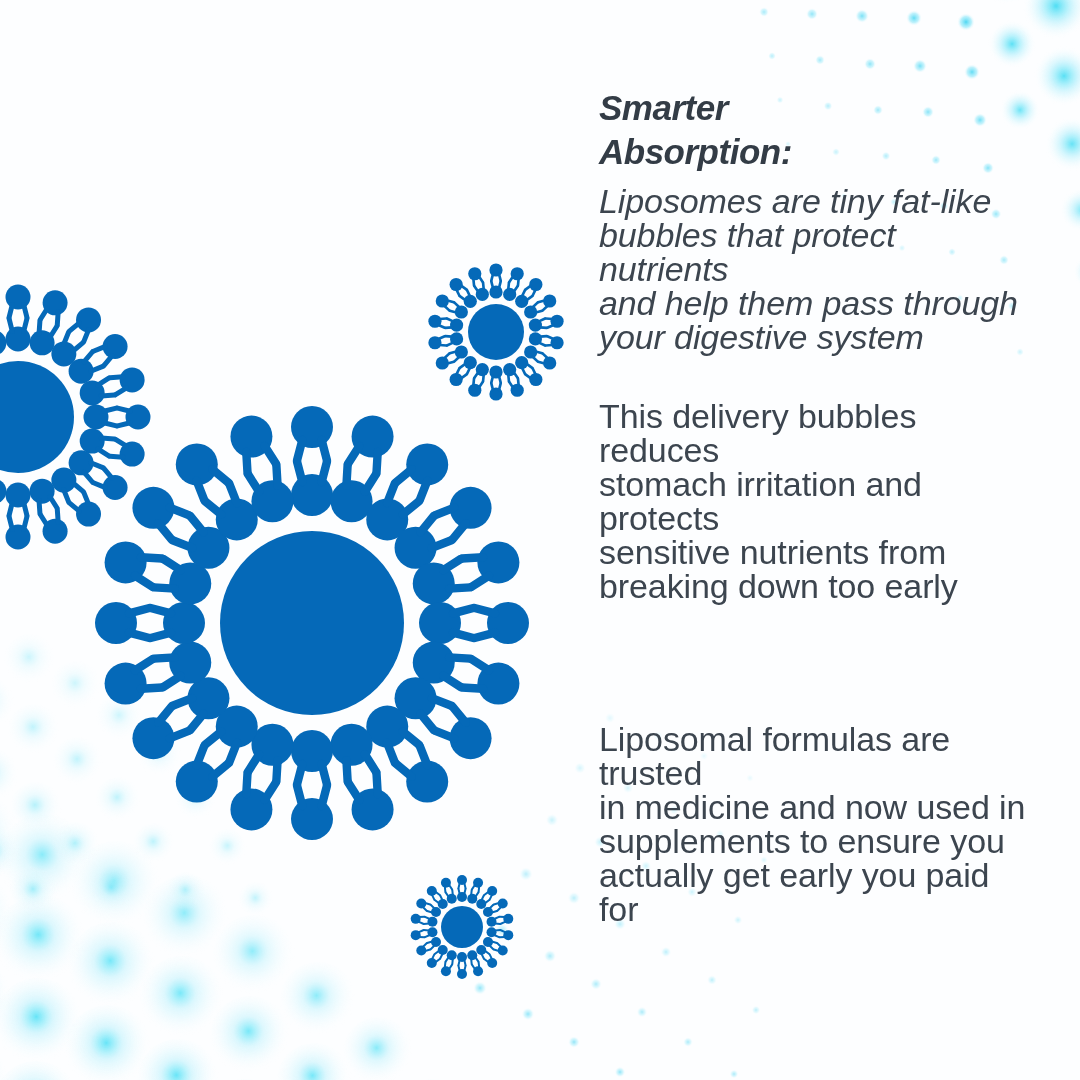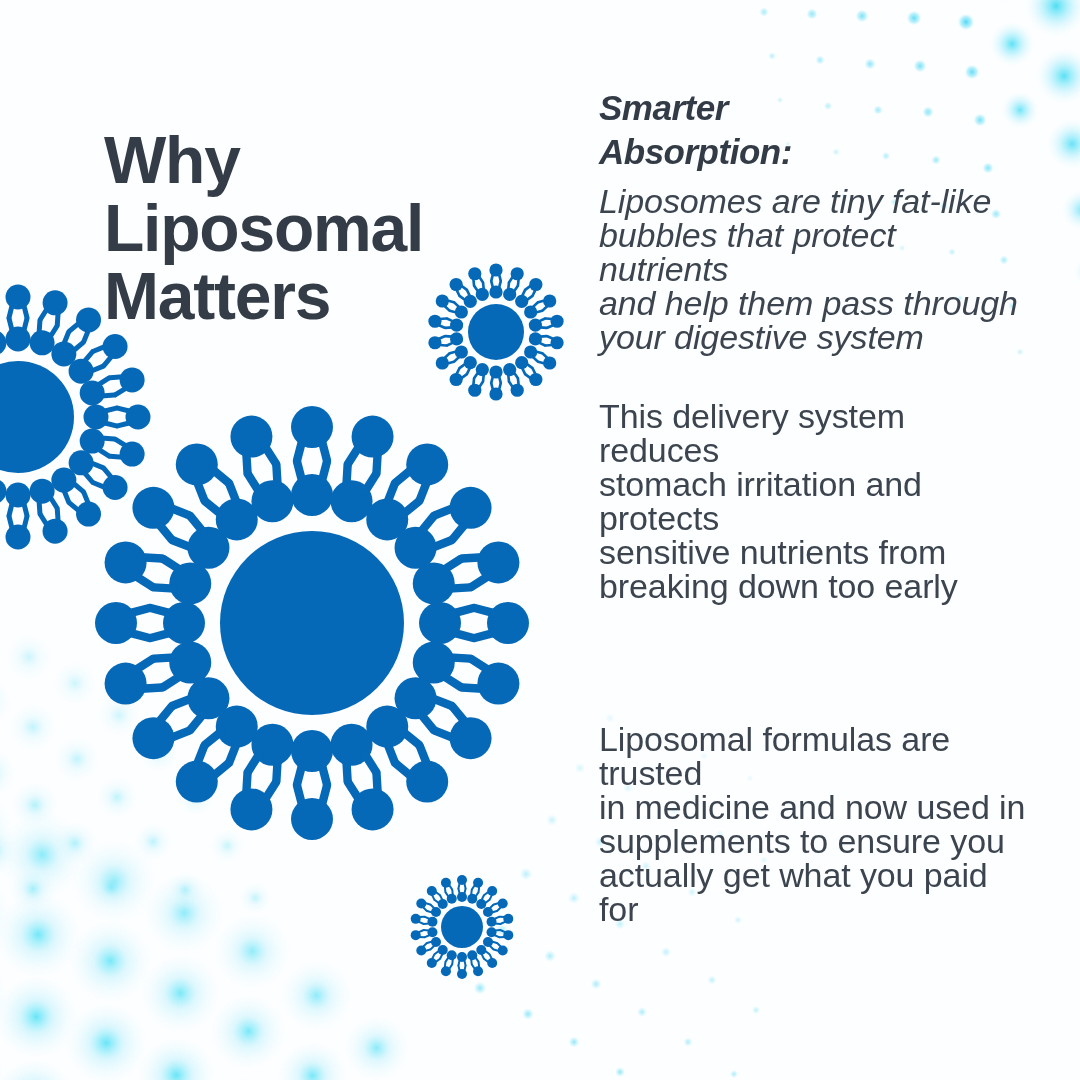--- a/index.html
+++ b/index.html
@@ -810,43 +810,40 @@
         <circle cx="125.90" cy="75.82" r="12.50"></circle>
         <line x1="118.03" y1="70.22" x2="111.13" y2="59.22" stroke="#0569b8" stroke-width="5.00" stroke-linecap="round"></line>
         <line x1="128.97" y1="66.67" x2="128.08" y2="53.71" stroke="#0569b8" stroke-width="5.00" stroke-linecap="round"></line>
         <circle cx="112.92" cy="35.87" r="12.50"></circle>
         <line x1="109.84" y1="45.02" x2="110.73" y2="57.98" stroke="#0569b8" stroke-width="5.00" stroke-linecap="round"></line>
         <line x1="120.78" y1="41.47" x2="127.68" y2="52.47" stroke="#0569b8" stroke-width="5.00" stroke-linecap="round"></line>
       </g>
     <circle cx="150" cy="150" r="56" fill="#0569b8"></circle>
   </svg>
 
-  <h1 id="title">Why
-Liposomal
-Matters</h1>
 
   <div id="right-col">
 
     <section id="block-0" class="block">
       <h2 class="block-heading">Smarter
 Absorption:</h2>
       <p class="block-body">Liposomes are tiny fat-like
 bubbles that protect nutrients
 and help them pass through
 your digestive system</p>
     </section>
 
     <section id="block-1" class="block">
-      <p class="block-body">This delivery system reduces
+      <p class="block-body">This delivery bubbles reduces
 stomach irritation and protects
 sensitive nutrients from
 breaking down too early</p>
     </section>
 
     <section id="block-2" class="block">
       <p class="block-body">Liposomal formulas are trusted
 in medicine and now used in
 supplements to ensure you
-actually get what you paid for</p>
+actually get early you paid for</p>
     </section>
 
   </div>
 </div>
 
 </body></html>

